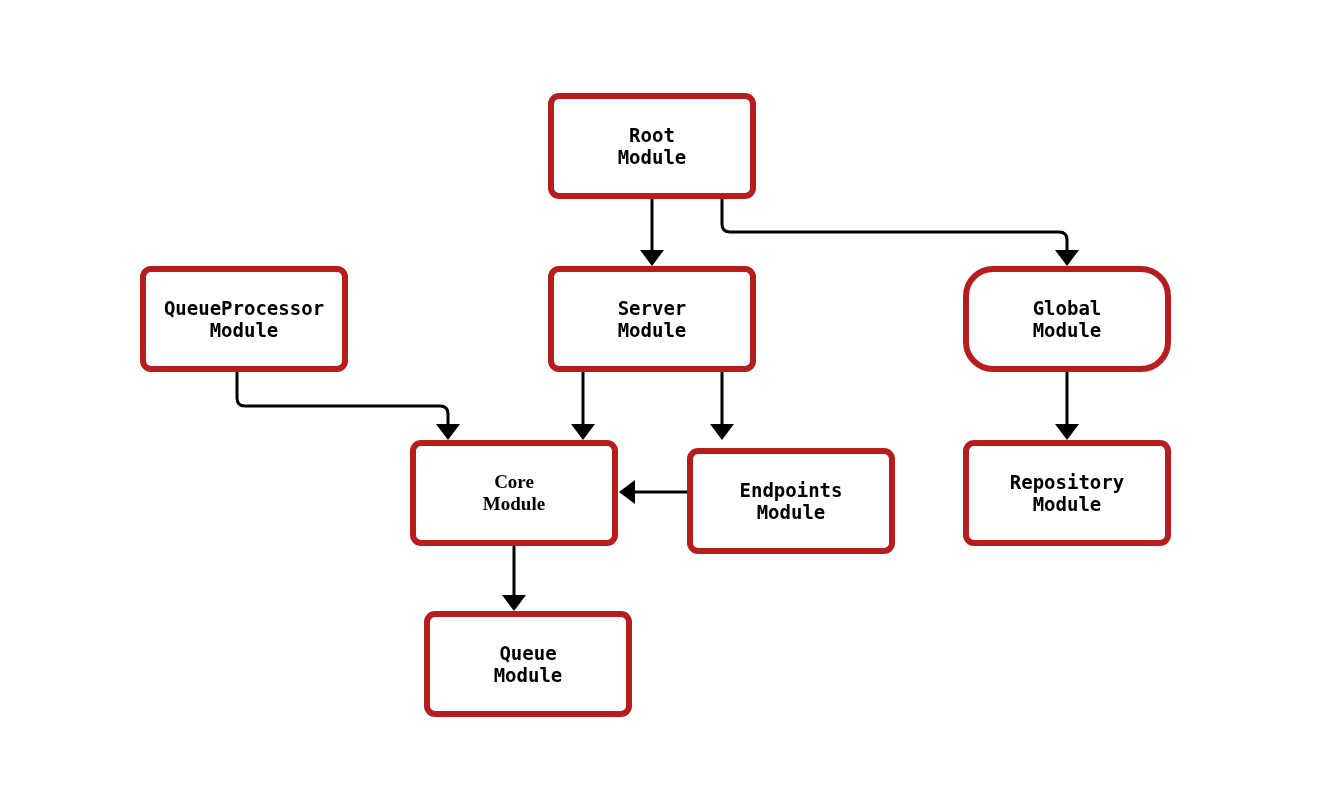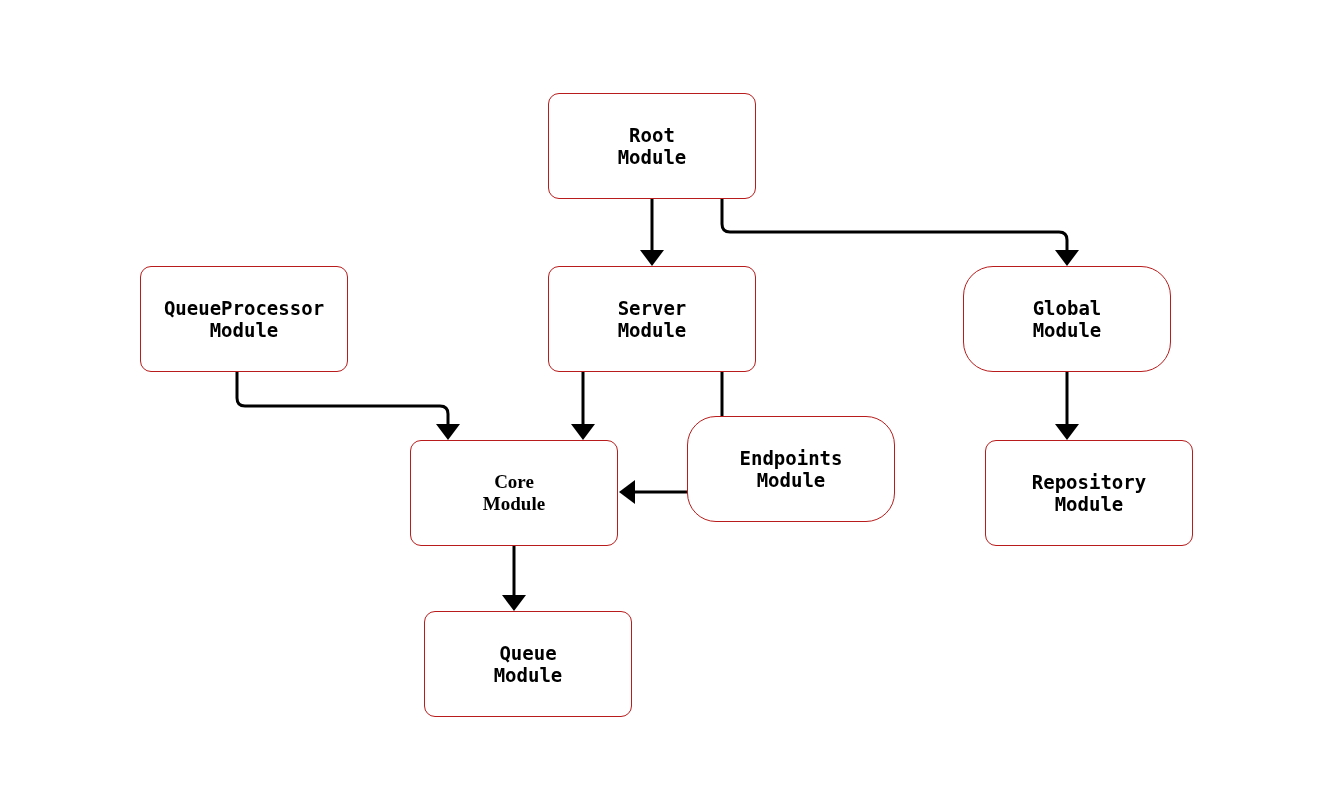--- a/index.html
+++ b/index.html
@@ -35,40 +35,40 @@
   .arrowhead {
     fill: #000000;
     stroke: none;
   }
   .node {
     position: absolute;
     width: 208px;
     height: 106px;
     box-sizing: border-box;
     background: #ffffff;
-    border: 1px solid #b91c1c;
+    border: 6px solid #b91c1c;
     border-radius: 11px;
     display: flex;
     align-items: center;
     justify-content: center;
     text-align: center;
     font-weight: bold;
     font-size: 19px;
     line-height: 22px;
     color: #000000;
     white-space: pre-line;
   }
   
   #node-root          { left: 548px; top: 93px;  }
   #node-queueprocessor{ left: 140px; top: 266px; }
   #node-server        { left: 548px; top: 266px; }
   #node-global        { left: 963px; top: 266px; border-radius: 30px; }
   #node-core          { left: 410px; top: 440px; font-family: Liberation Serif, serif; }
-  #node-endpoints     { left: 687px; top: 416px; border-radius: 29px; }
-  #node-repository    { left: 963px; top: 440px; margin-left: 22px; }
+  #node-endpoints     { left: 687px; top: 448px; }
+  #node-repository    { left: 963px; top: 440px; }
   #node-queue         { left: 424px; top: 611px; }
 </style>
 </head>
 <body>
 
 <div class="canvas">
 
   <svg class="edges" viewBox="0 0 1337 809" xmlns="http://www.w3.org/2000/svg">
 
     <g>

